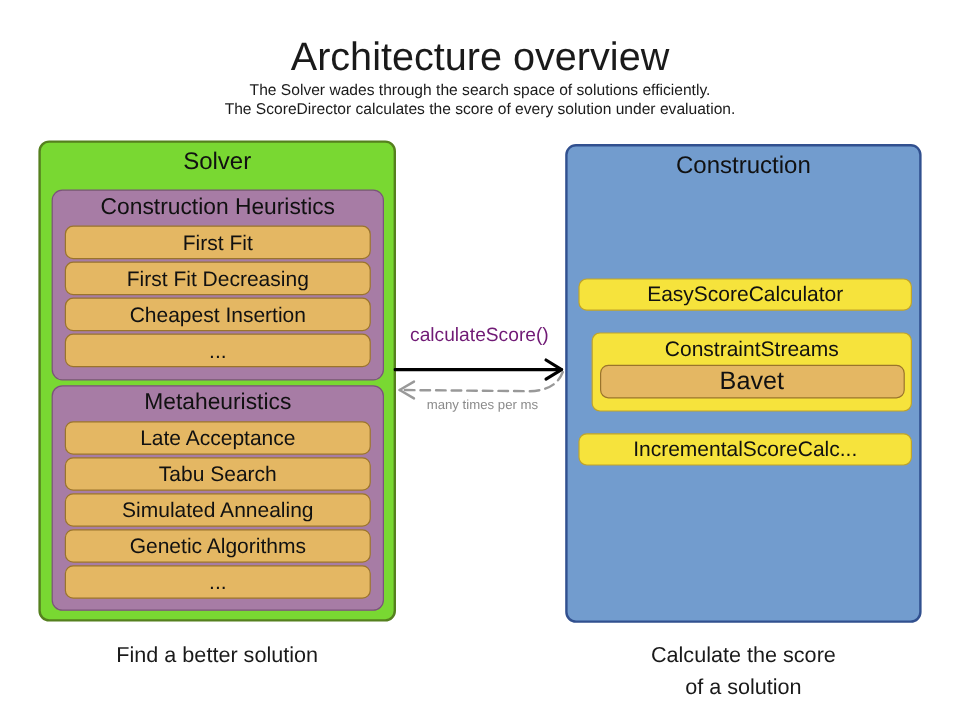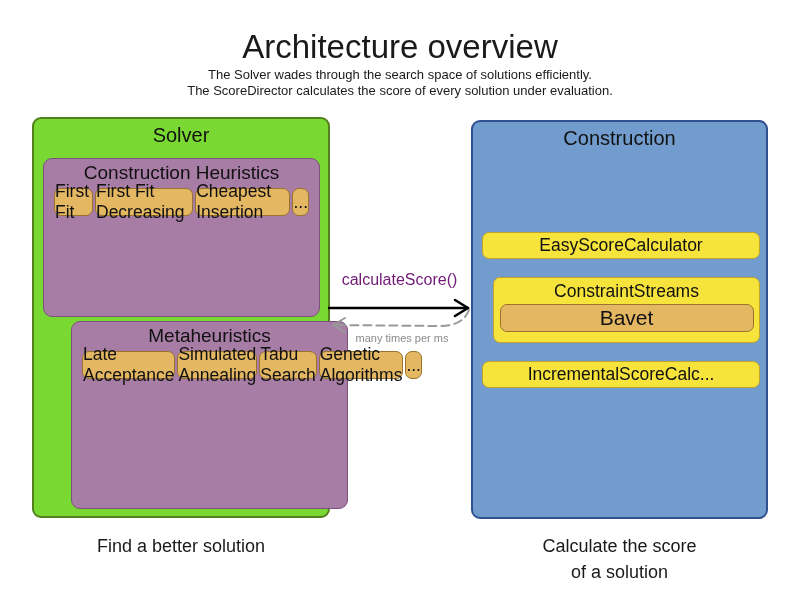--- a/index.html
+++ b/index.html
@@ -49,30 +49,30 @@
   }
   .phase-box {
     position: absolute;
     left: 9px;
     width: 277px;
     background: var(--phase-fill);
     border: 1.5px solid var(--phase-border);
     border-radius: 9px;
   }
   .phase-box.construction { top: 39px; height: 159px; }
-  .phase-box.metaheuristics { top: 202px; height: 188px; margin-left: 28px; }
+  .phase-box.metaheuristics { top: 202px; height: 188px; }
   .phase-header {
     text-align: center;
     font-size: 19px;
     padding-top: 3px;
     color: #111;
   }
   .algo-list {
     display: flex;
-    flex-direction: row;
+    flex-direction: column;
     gap: 2px;
     margin: 4px 10px 0 10px;
   }
   .algo-item {
     height: 28px;
     background: var(--algorithm-fill);
     border: 1.5px solid var(--algorithm-border);
     border-radius: 7px;
     display: flex;
     align-items: center;
@@ -176,22 +176,22 @@
         <div class="algo-item">First Fit Decreasing</div>
         <div class="algo-item">Cheapest Insertion</div>
         <div class="algo-item">...</div>
       </div>
     </div>
 
     <div class="phase-box metaheuristics">
       <div class="phase-header">Metaheuristics</div>
       <div class="algo-list">
         <div class="algo-item">Late Acceptance</div>
+        <div class="algo-item">Tabu Search</div>
         <div class="algo-item">Simulated Annealing</div>
-        <div class="algo-item">Tabu Search</div>
         <div class="algo-item">Genetic Algorithms</div>
         <div class="algo-item">...</div>
       </div>
     </div>
   </div>
 
   <div class="score-director-box">
     <div class="box-header">Construction</div>
     <div class="calc-list">
       <div class="calc-item simple">EasyScoreCalculator</div>

